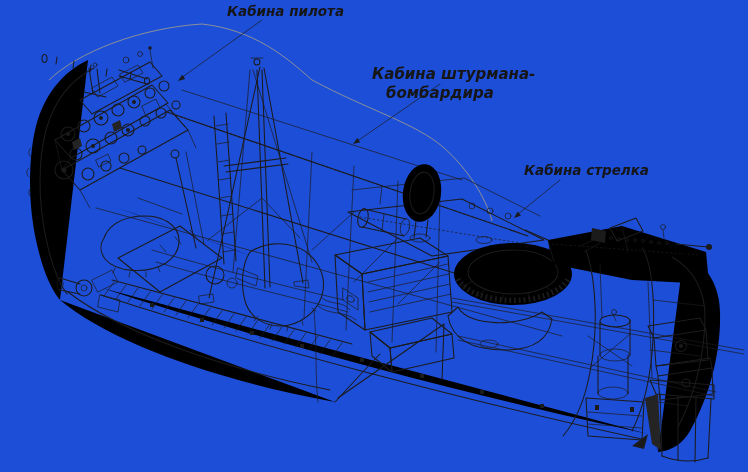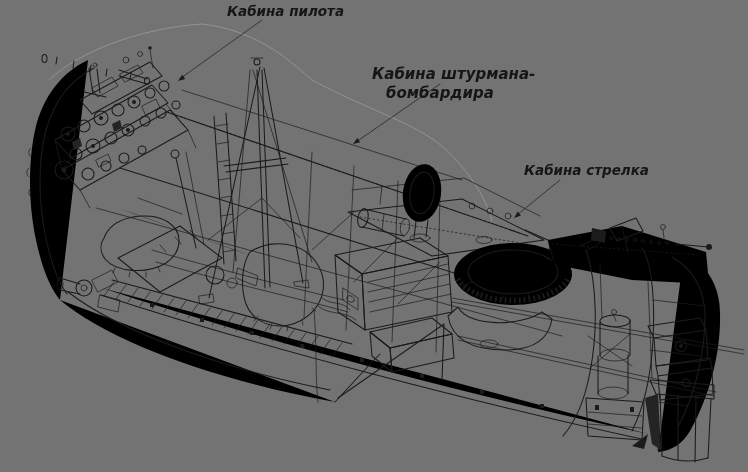--- a/index.html
+++ b/index.html
@@ -1,17 +1,17 @@
 <!DOCTYPE html>
 <html><head>
 <meta charset="utf-8">
 <style>
   html,body{margin:0;padding:0;}
   body{width:748px;height:472px;background:#fbfbf8;font-family:"DejaVu Sans",sans-serif;}
-  .page{position:relative;width:748px;height:472px;background:#737373;overflow:hidden;}
+  .page{position:relative;width:748px;height:472px;background:#1d4ed8;overflow:hidden;}
   svg{display:block;}
   .s{fill:none;stroke:#1b1b1b;stroke-width:1.05;stroke-linecap:round;stroke-linejoin:round;}
   .s2{stroke-width:1.7;}
   .s3{stroke-width:2.3;}
   .t{stroke-width:.7;}
   .f{fill:#1b1b1b;stroke:none;}
   .f2{fill:#242424;stroke:none;}
   .faint{fill:none;stroke:#97978f;stroke-width:.9;}
   .dash{stroke-dasharray:1.6,2.8;}
   .teeth{fill:none;stroke:#1b1b1b;stroke-width:5.5;stroke-dasharray:1.8,3;}

